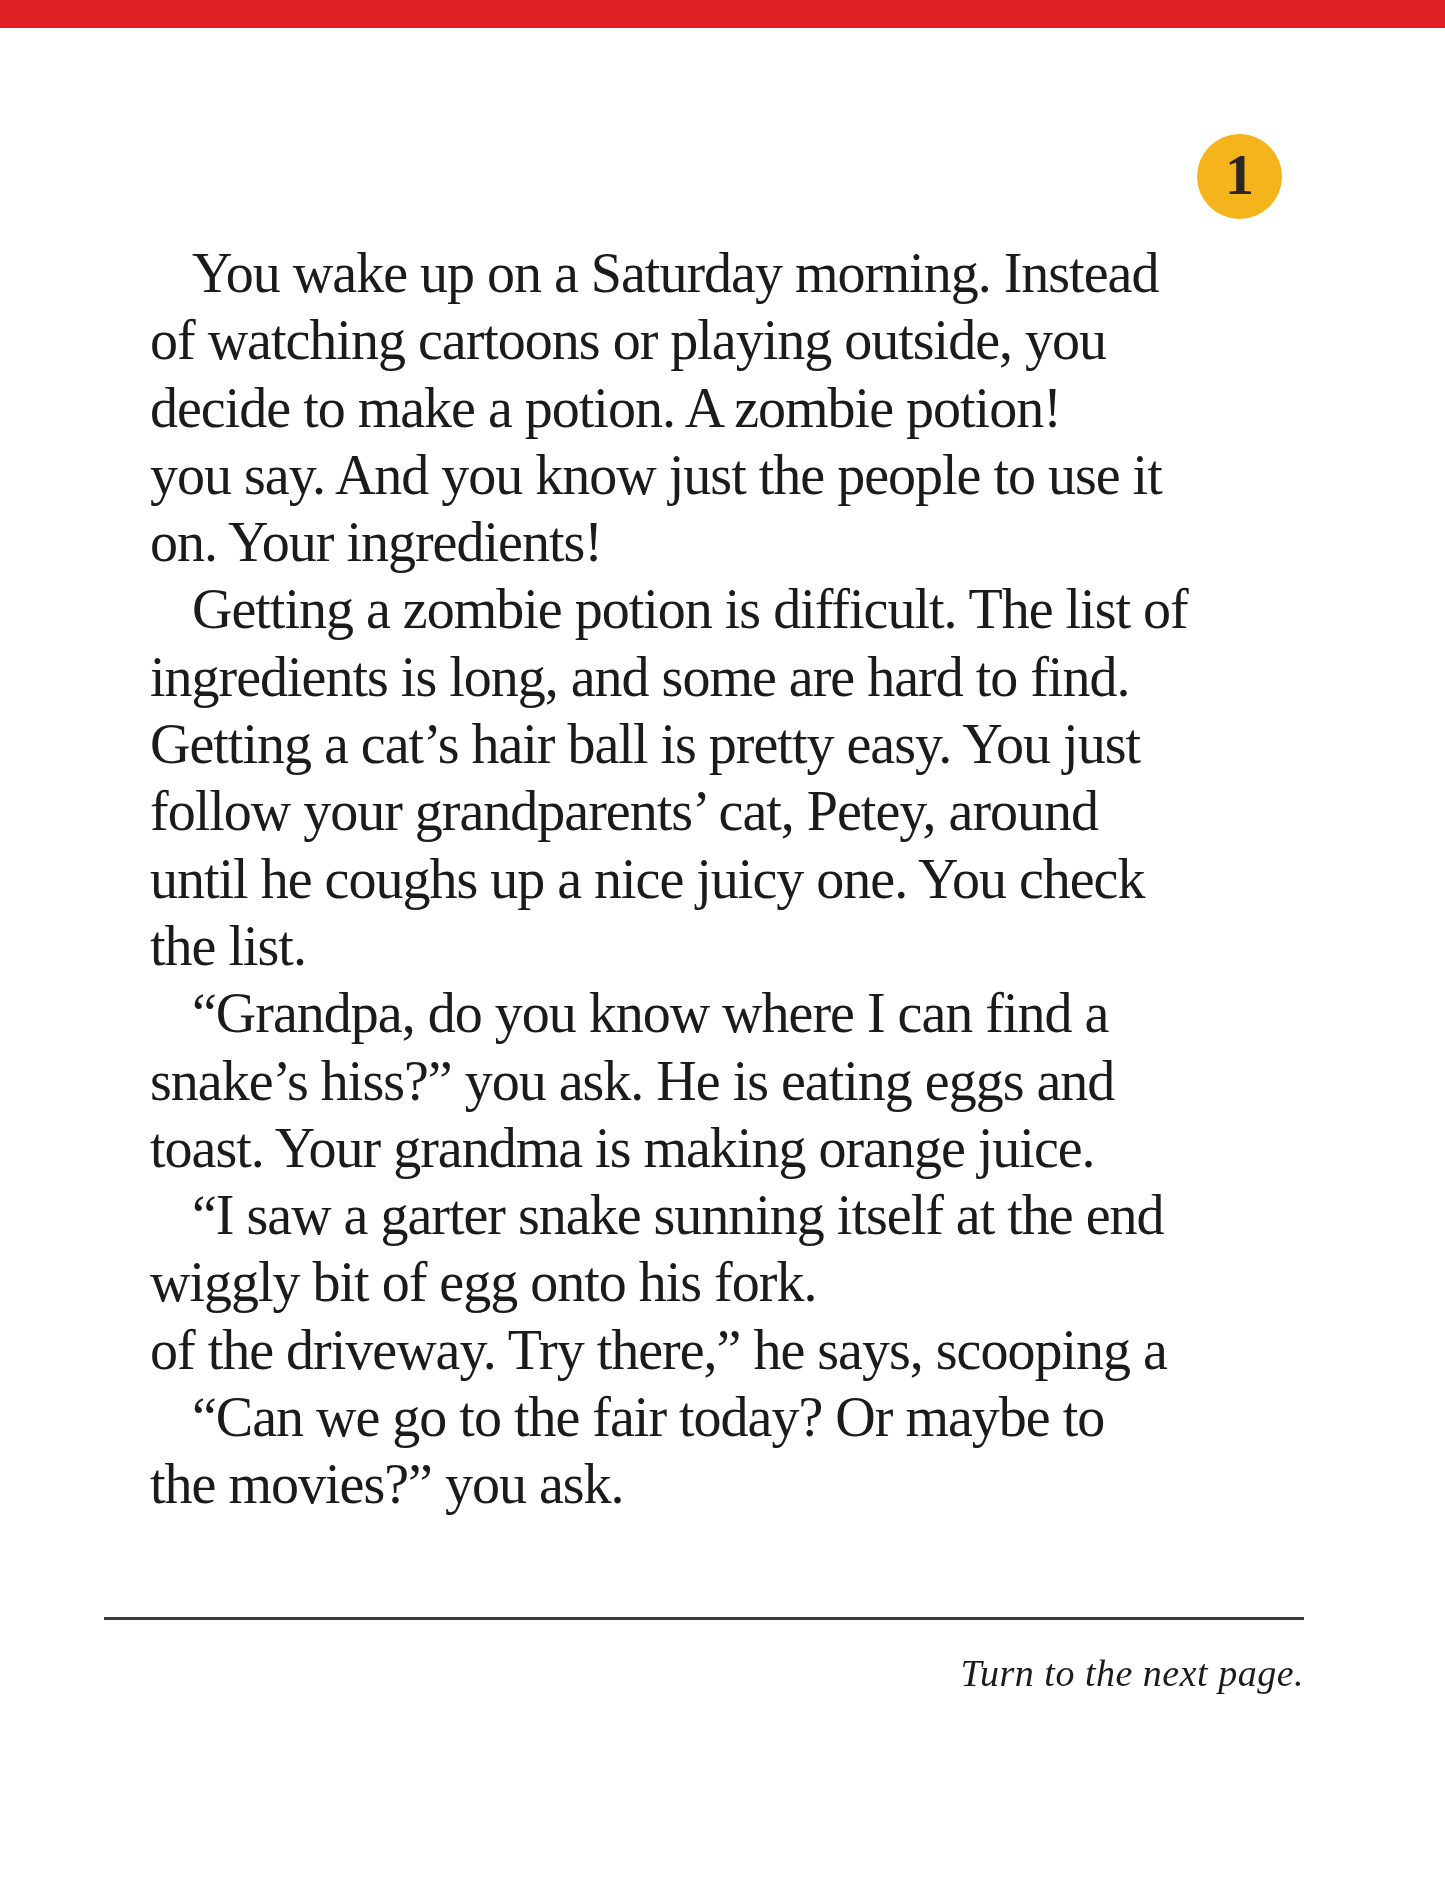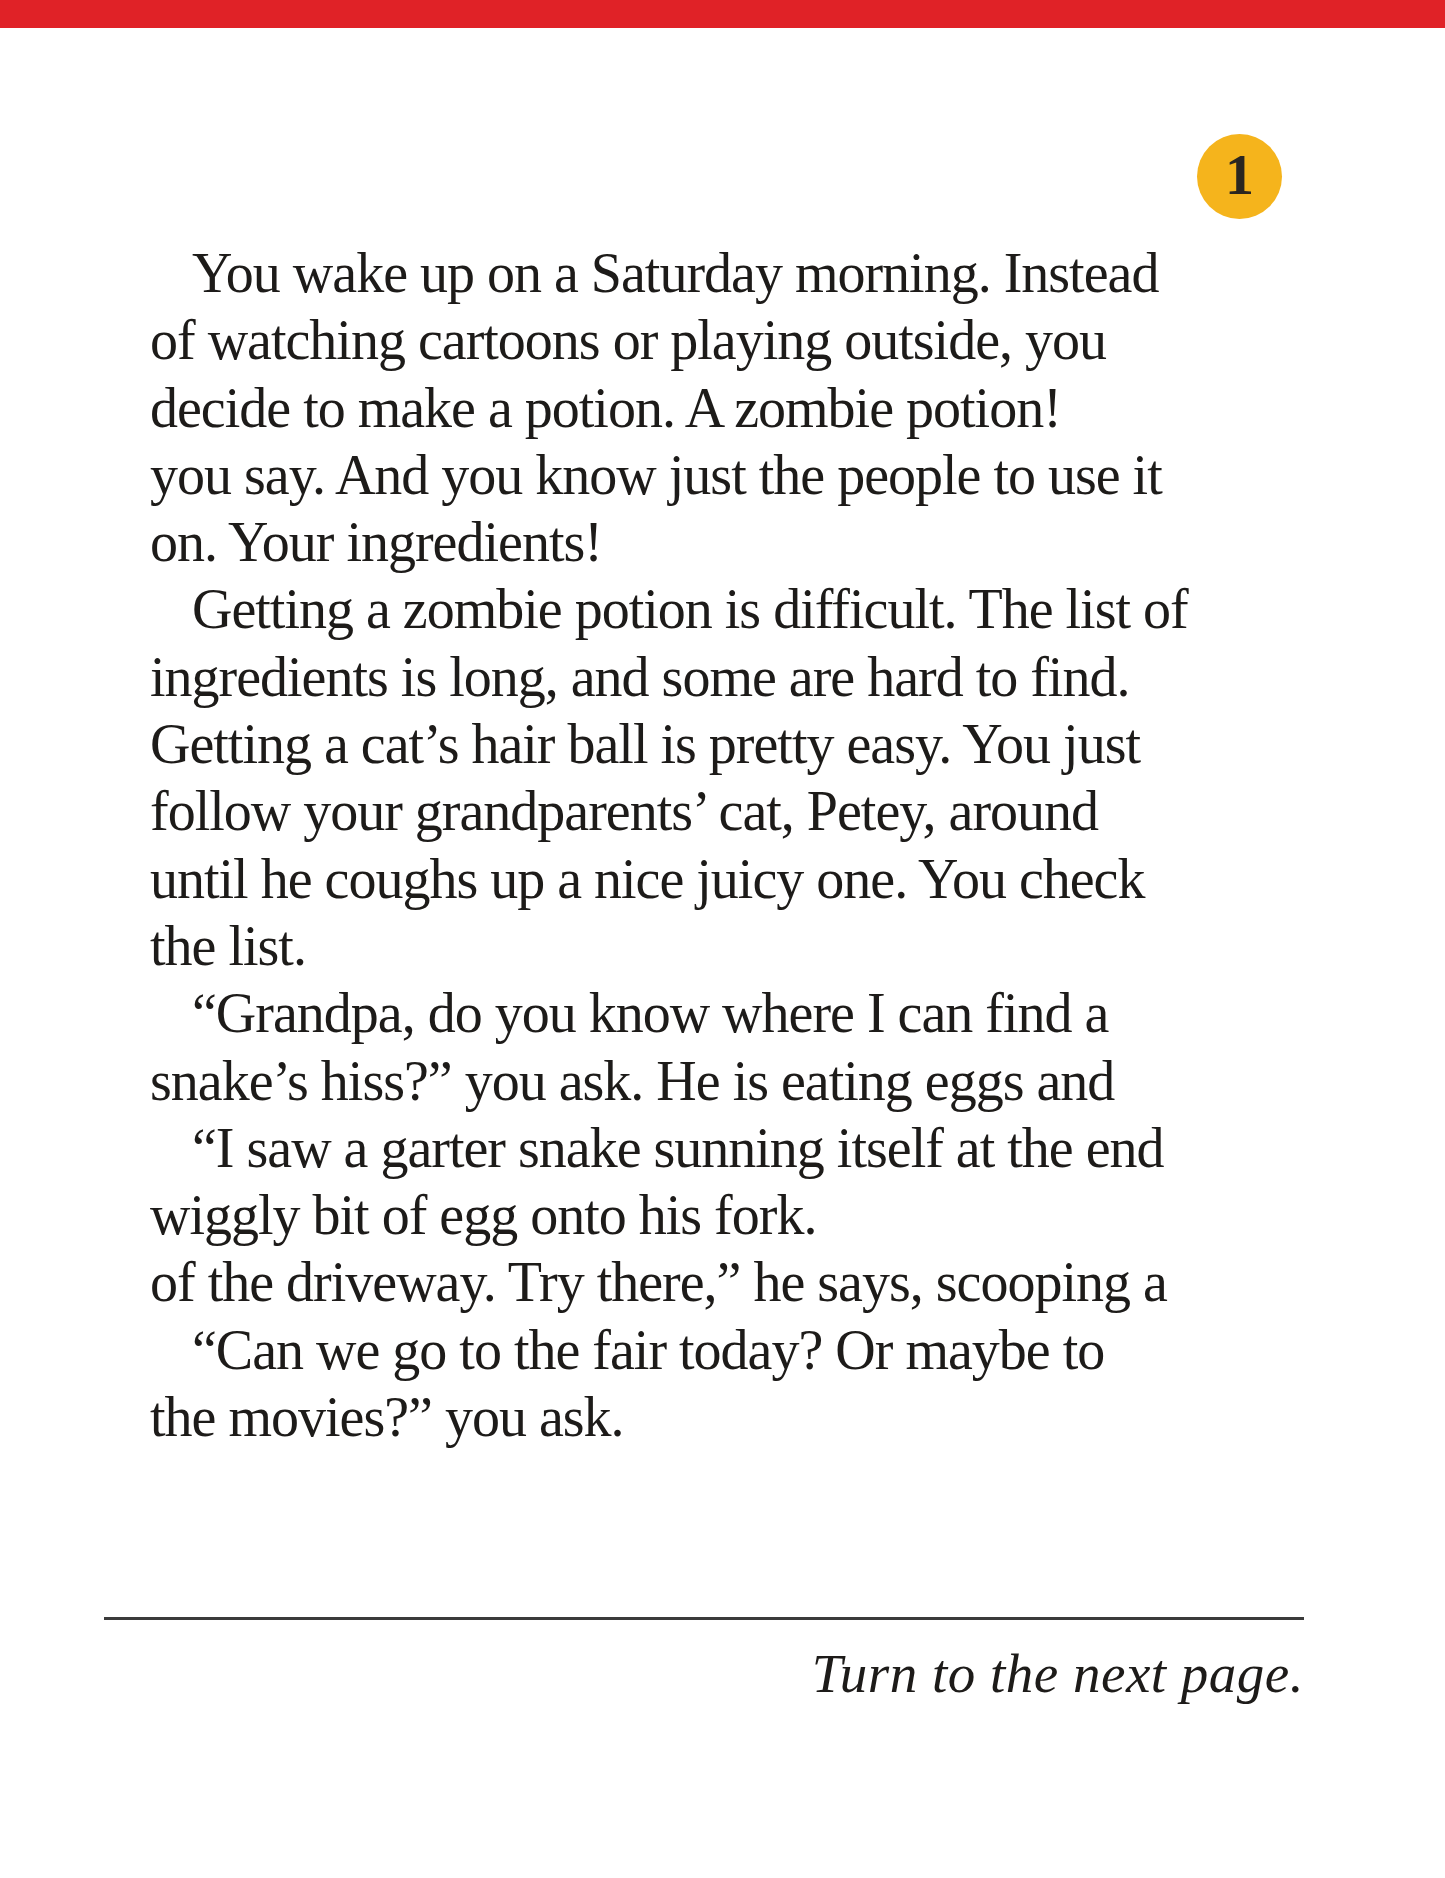--- a/index.html
+++ b/index.html
@@ -53,21 +53,21 @@
     left: 104px; top: 1617px;
     width: 1200px; height: 3px;
     background: var(--rule, #3b3b3b);
   }
   .footer-instruction {
     position: absolute;
     left: 104px; top: 1640px;
     width: 1200px;
     text-align: right;
     font-style: italic;
-    font-size: 55px;
+    font-size: 38px;
     line-height: 67px;
     letter-spacing: 0.5px;
     color: var(--body-text, #1d1b19);
   }
 </style>
 </head>
 <body style="--bg: #ffffff; --top-bar: #e02227; --badge: #f5b41c; --badge-text: #2a2620; --body-text: #1d1b19; --rule: #3b3b3b;">
 
 <div class="page">
   <div class="top-bar"></div>
@@ -83,20 +83,21 @@
       <div class="line">you say. And you know just the people to use it</div>
       <div class="line">on. Your ingredients!</div>
       <div class="line indent">Getting a zombie potion is difficult. The list of</div>
       <div class="line">ingredients is long, and some are hard to find.</div>
       <div class="line">Getting a cat’s hair ball is pretty easy. You just</div>
       <div class="line">follow your grandparents’ cat, Petey, around</div>
       <div class="line">until he coughs up a nice juicy one. You check</div>
       <div class="line">the list.</div>
       <div class="line indent">“Grandpa, do you know where I can find a</div>
       <div class="line">snake’s hiss?” you ask. He is eating eggs and</div>
+      <div class="line">toast. Your grandma is making orange juice.</div>
       <div class="line indent">“I saw a garter snake sunning itself at the end</div>
       <div class="line">wiggly bit of egg onto his fork.</div>
       <div class="line">of the driveway. Try there,” he says, scooping a</div>
       <div class="line indent">“Can we go to the fair today? Or maybe to</div>
       <div class="line">the movies?” you ask.</div>
     </div>
 
   <div class="footer-rule"></div>
 
   <div class="footer-instruction">Turn to the next page.</div>

